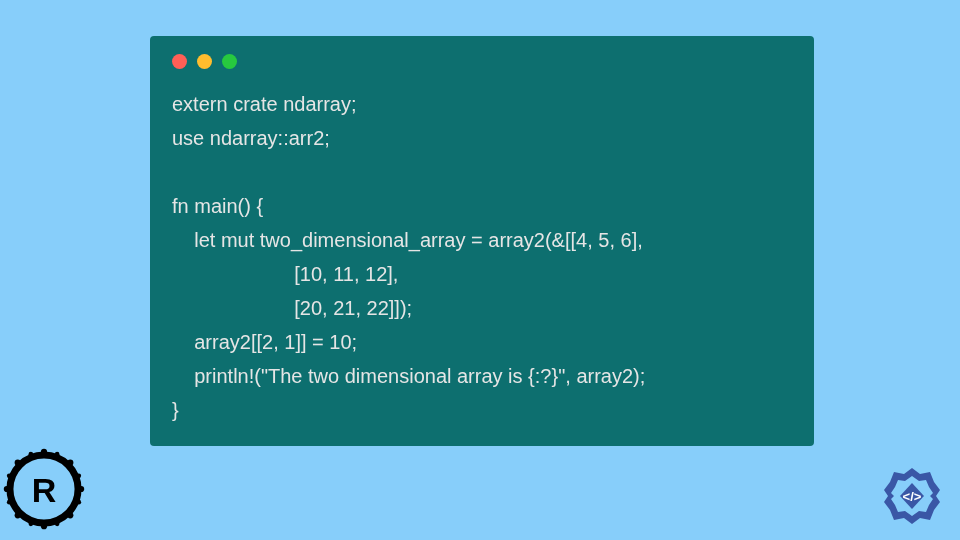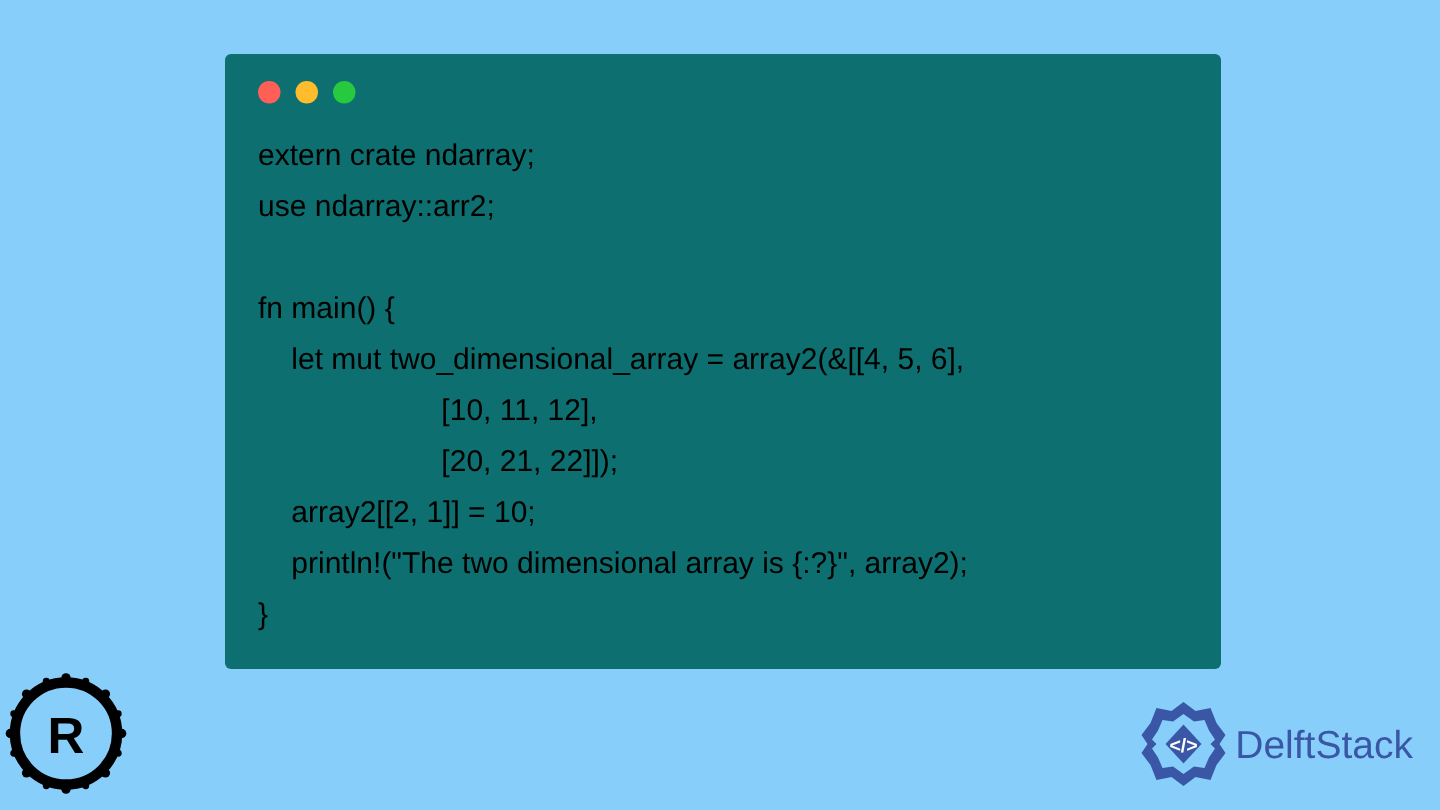--- a/index.html
+++ b/index.html
@@ -32,21 +32,21 @@
     }
     .window-dot {
       width: 15px;
       height: 15px;
       border-radius: 50%;
     }
     .dot-red { background: #ff5f56; }
     .dot-yellow { background: #ffbd2e; }
     .dot-green { background: #27c93f; }
     .code-content {
-      color: #000000;
+      color: #e5e5e5;
       font-size: 20px;
       line-height: 1.7;
       font-family: Arial, sans-serif;
       white-space: pre;
     }
     .rust-logo {
       position: absolute;
       bottom: 10px;
       left: 3px;
       width: 82px;
@@ -123,14 +123,13 @@
   <div class="delft-icon">
     <svg viewBox="0 0 60 60" xmlns="http://www.w3.org/2000/svg">
       <g>
         <polygon points="30,2 38,8 48,6 52,16 58,24 54,30 58,36 52,44 48,54 38,52 30,58 22,52 12,54 8,44 2,36 6,30 2,24 8,16 12,6 22,8" fill="#3a57a6"></polygon>
         <polygon points="30,10 37,15 44,14 47,21 51,27 48,30 51,33 47,39 44,46 37,45 30,50 23,45 16,46 13,39 9,33 12,30 9,27 13,21 16,14 23,15" fill="#87cefa"></polygon>
         <polygon points="30,17 42,30 30,43 18,30" fill="#3a57a6"></polygon>
         <text x="30" y="35" font-family="Arial" font-size="13" font-weight="bold" text-anchor="middle" fill="#ffffff">&lt;/&gt;</text>
       </g>
     </svg>
   </div>
-  <span class="delft-text">DelftStack</span>
 </div>
 
 </body></html>

